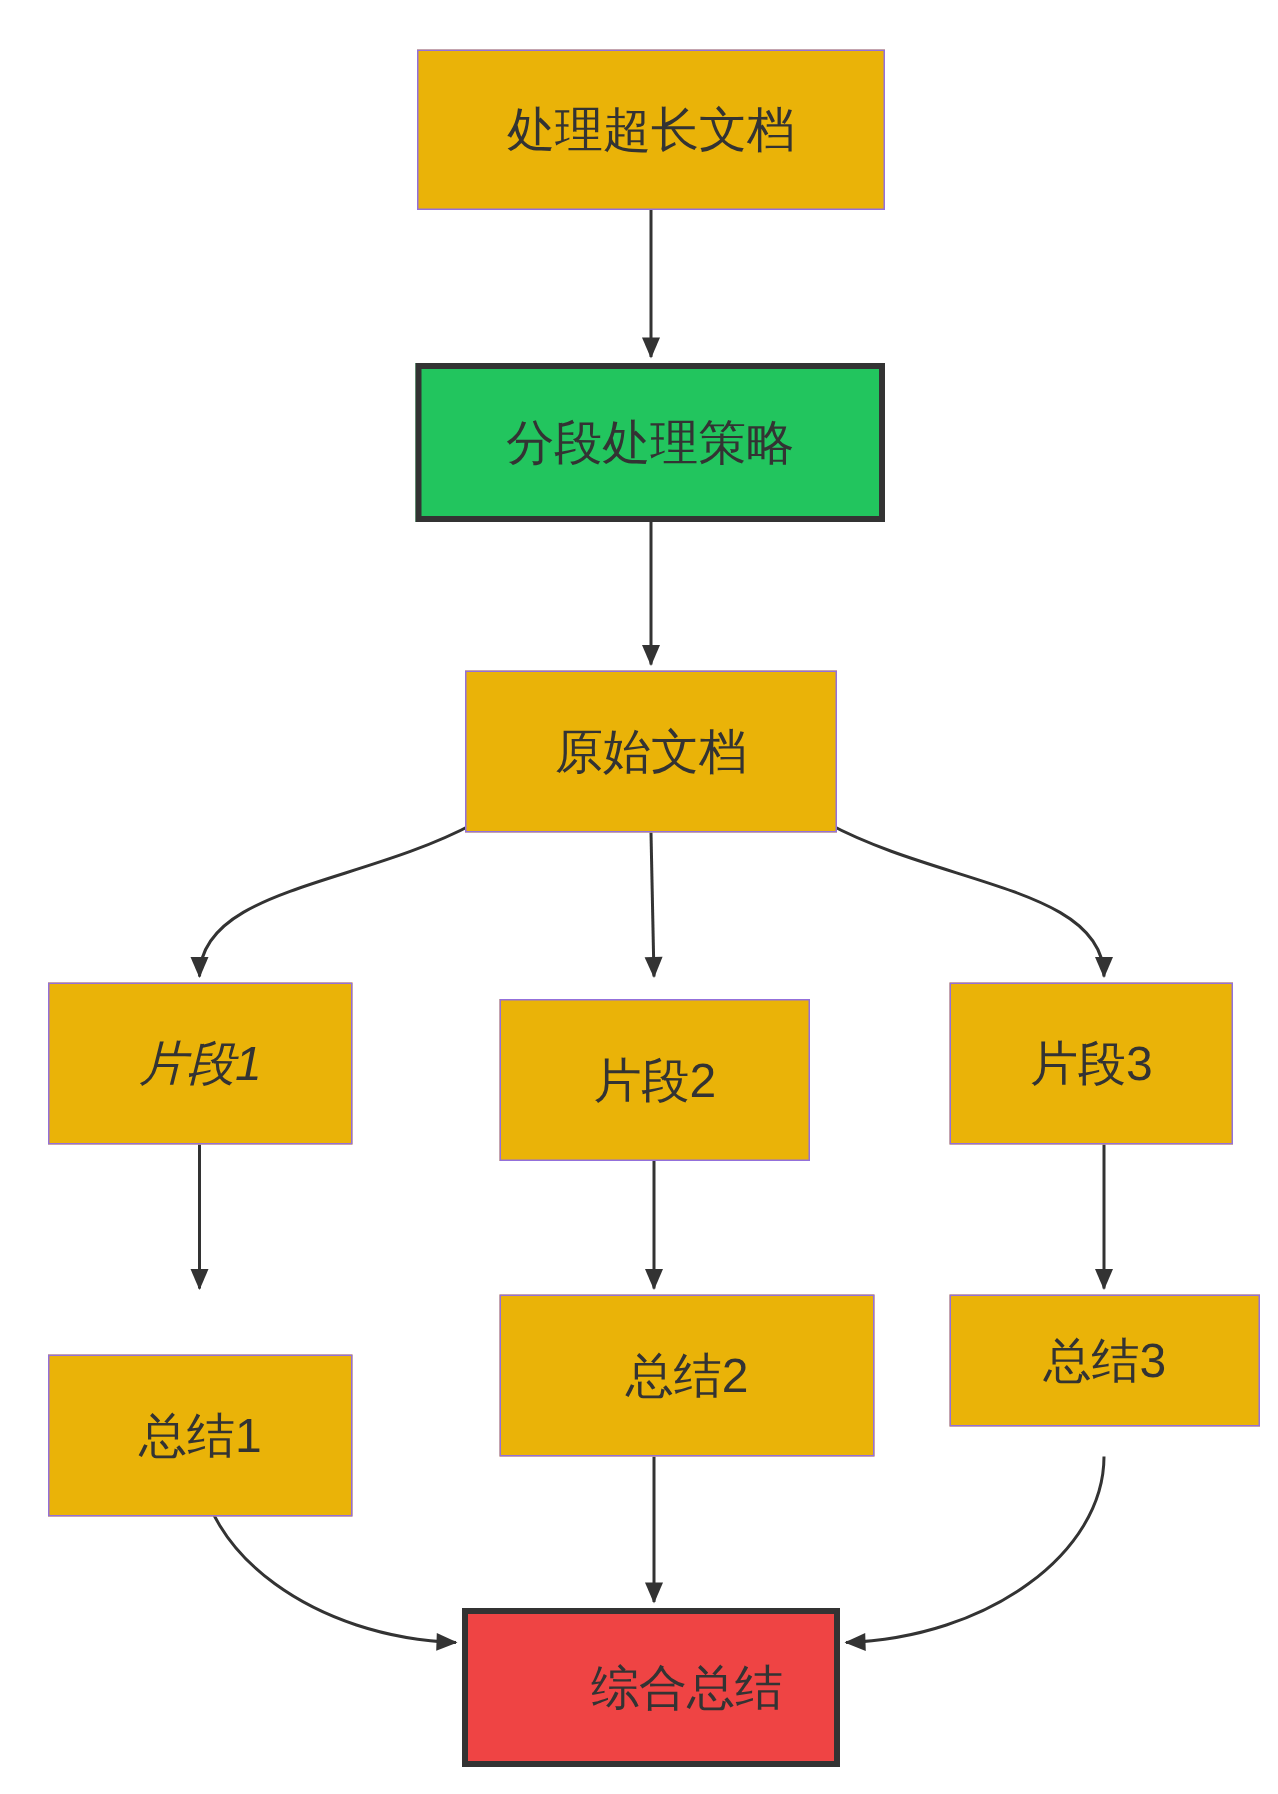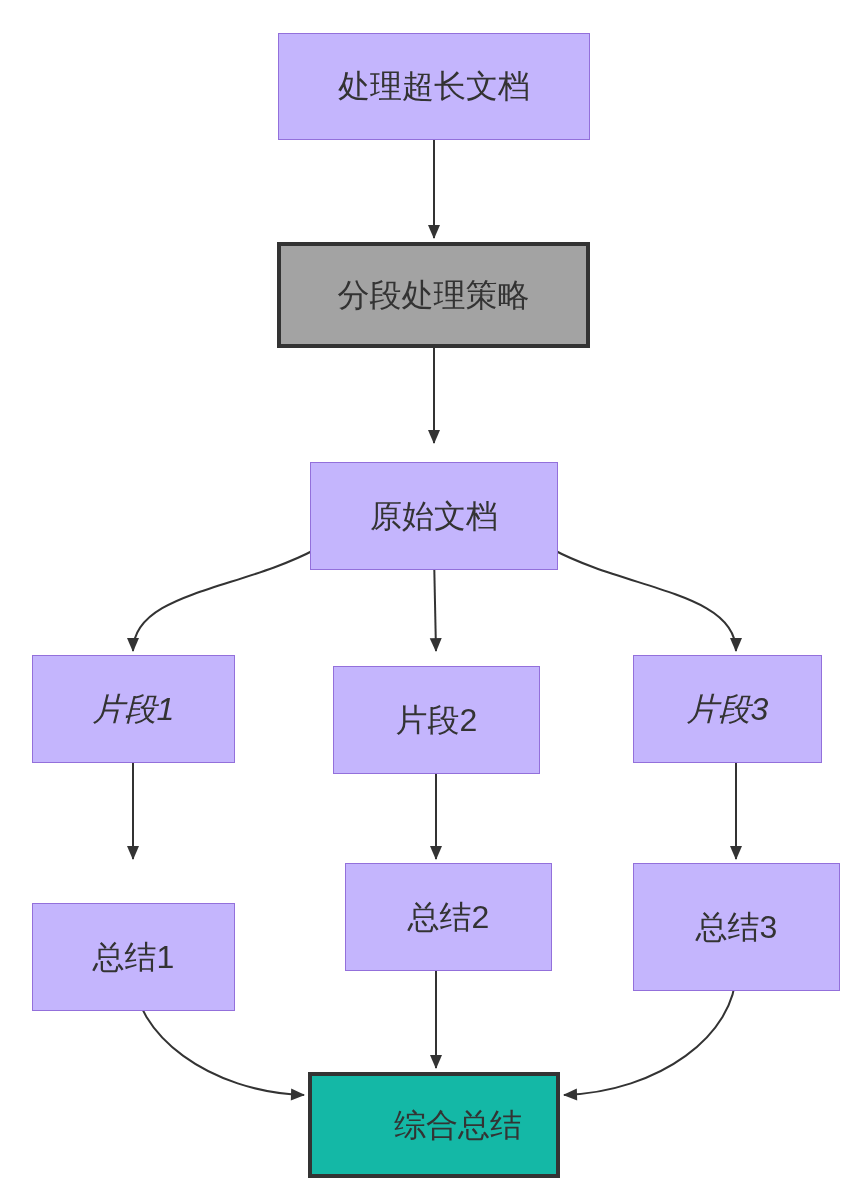--- a/index.html
+++ b/index.html
@@ -26,34 +26,34 @@
     stroke: #333333;
     stroke-width: 2px;
     fill: none;
   }
   .node {
     position: absolute;
     display: flex;
     align-items: center;
     justify-content: center;
     box-sizing: border-box;
-    background: #c4b5fd;
+    background: #eab308;
     border: 1.5px solid #9370db;
     color: #333333;
     font-size: 32px;
     line-height: 1.2;
     text-align: center;
     white-space: nowrap;
   }
   .node--emphasis {
-    background: #a3a3a3;
+    background: #22c55e;
     border: 4px solid #333333;
   }
   .node--success {
-    background: #14b8a6;
+    background: #ef4444;
     border: 4px solid #333333;
     padding-left: 48px;
   }
 </style>
 </head>
 <body>
 
 <div id="canvas">
 
   <svg id="edge-layer" viewBox="0 0 852 1196" xmlns="http://www.w3.org/2000/svg">
@@ -76,29 +76,29 @@
 
     <path class="edge" d="M133 971 C133 1035 210 1092 304 1095" marker-end="url(#arrowhead)"></path>
     <path class="edge" d="M436 971 L436 1068" marker-end="url(#arrowhead)"></path>
     <path class="edge" d="M736 971 C736 1035 659 1092 564 1095" marker-end="url(#arrowhead)"></path>
   </svg>
 
   <div class="node" style="left:278px; top:33px; width:312px; height:107px;">处理超长文档</div>
 
   <div class="node node--emphasis" style="left:277px; top:242px; width:313px; height:106px;">分段处理策略</div>
 
-  <div class="node" style="left:310px; top:447px; width:248px; height:108px;margin-top:15px;">原始文档</div>
+  <div class="node" style="left:310px; top:447px; width:248px; height:108px;">原始文档</div>
 
   <div class="node" style="left:32px; top:655px; width:203px; height:108px;font-style:italic;">片段1</div>
 
   <div class="node" style="left:333px; top:655px; width:207px; height:108px;margin-top:11px;">片段2</div>
 
-  <div class="node" style="left:633px; top:655px; width:189px; height:108px;font-style:italic;">片段3</div>
+  <div class="node" style="left:633px; top:655px; width:189px; height:108px;">片段3</div>
 
   <div class="node" style="left:32px; top:863px; width:203px; height:108px;margin-top:40px;">总结1</div>
 
-  <div class="node" style="left:345px; top:863px; width:207px; height:108px;">总结2</div>
+  <div class="node" style="left:333px; top:863px; width:250px; height:108px;">总结2</div>
 
-  <div class="node" style="left:633px; top:863px; width:207px; height:128px;">总结3</div>
+  <div class="node" style="left:633px; top:863px; width:207px; height:88px;">总结3</div>
 
   <div class="node node--success" style="left:308px; top:1072px; width:252px; height:106px;">综合总结</div>
 
 </div>
 
 </body></html>

